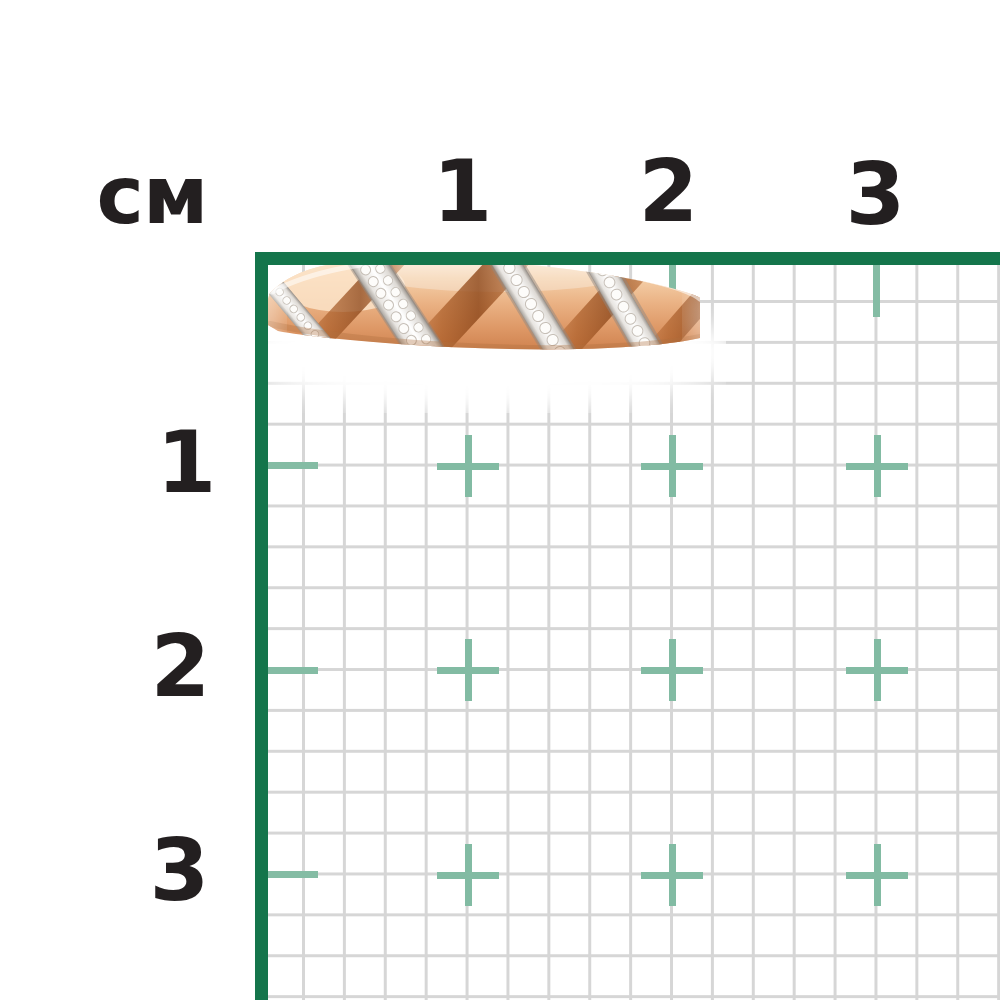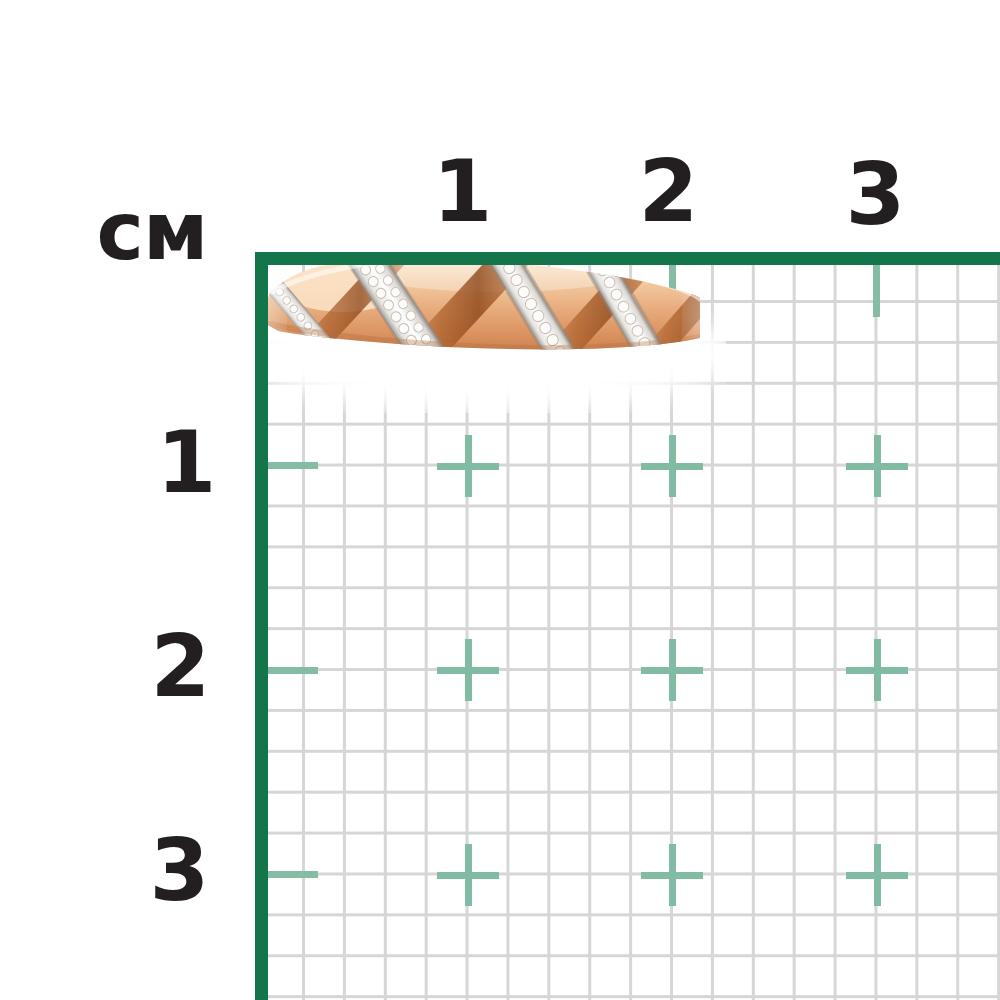--- a/index.html
+++ b/index.html
@@ -14,21 +14,21 @@
   
   .label {
     position: absolute;
     transform: translate(-50%, -50%);
     font-weight: 700;
     color: #231f20;
     line-height: 1;
     white-space: nowrap;
     letter-spacing: -1px;
   }
-  .unit  { font-size: 80px; margin-top: 36px; }
+  .unit  { font-size: 80px; }
   .tick  { font-size: 86px; }
 
   
   .frame { position: absolute; background: #14754b; }
   .frame-top  { left: 255px; top: 252px; width: 745px; height: 13px; }
   .frame-left { left: 255px; top: 252px; width: 13px;  height: 748px; }
 
   
   .grid {
     position: absolute;

